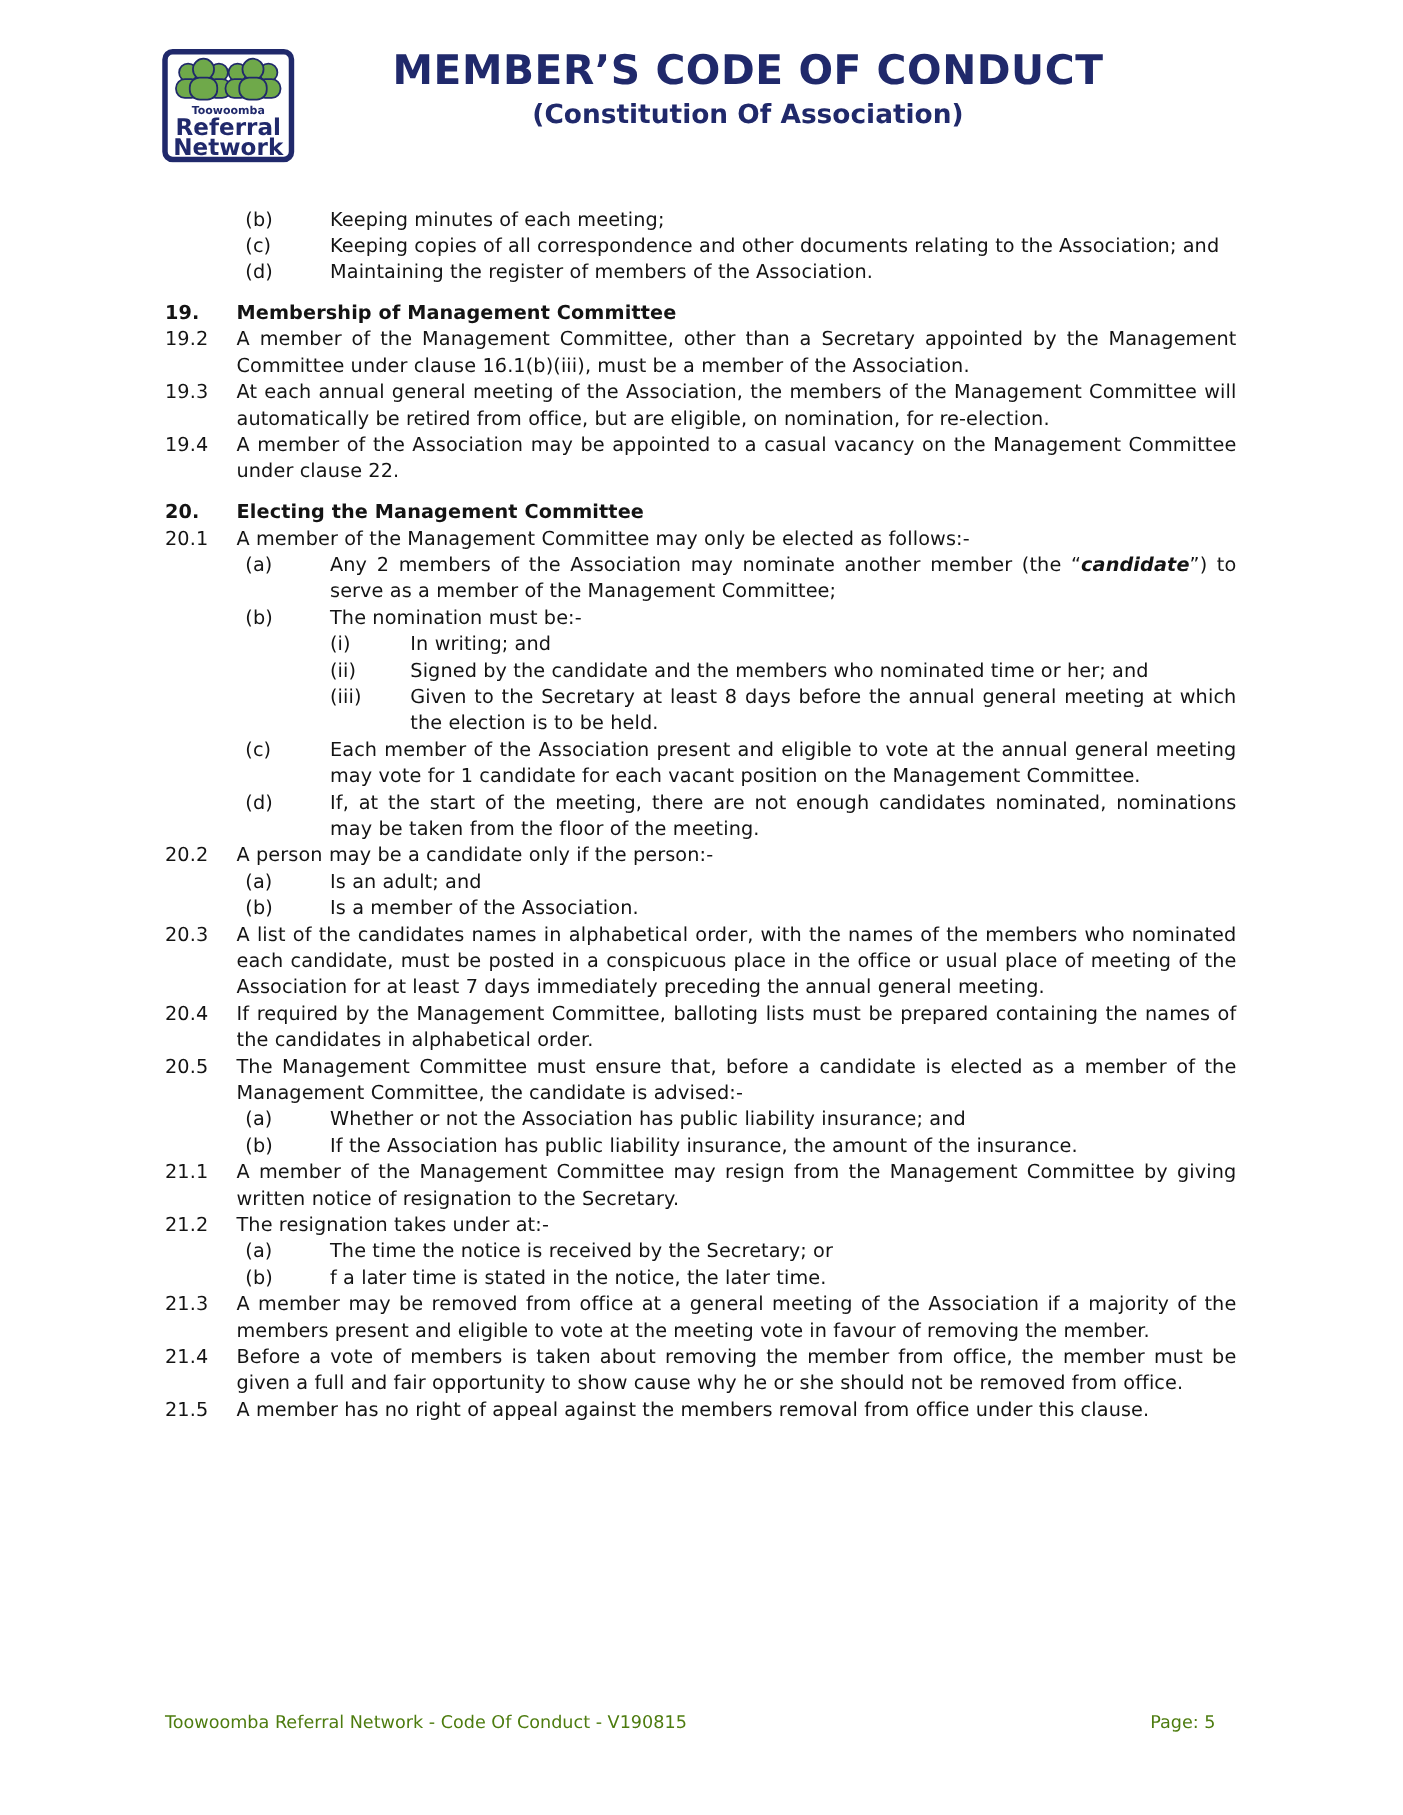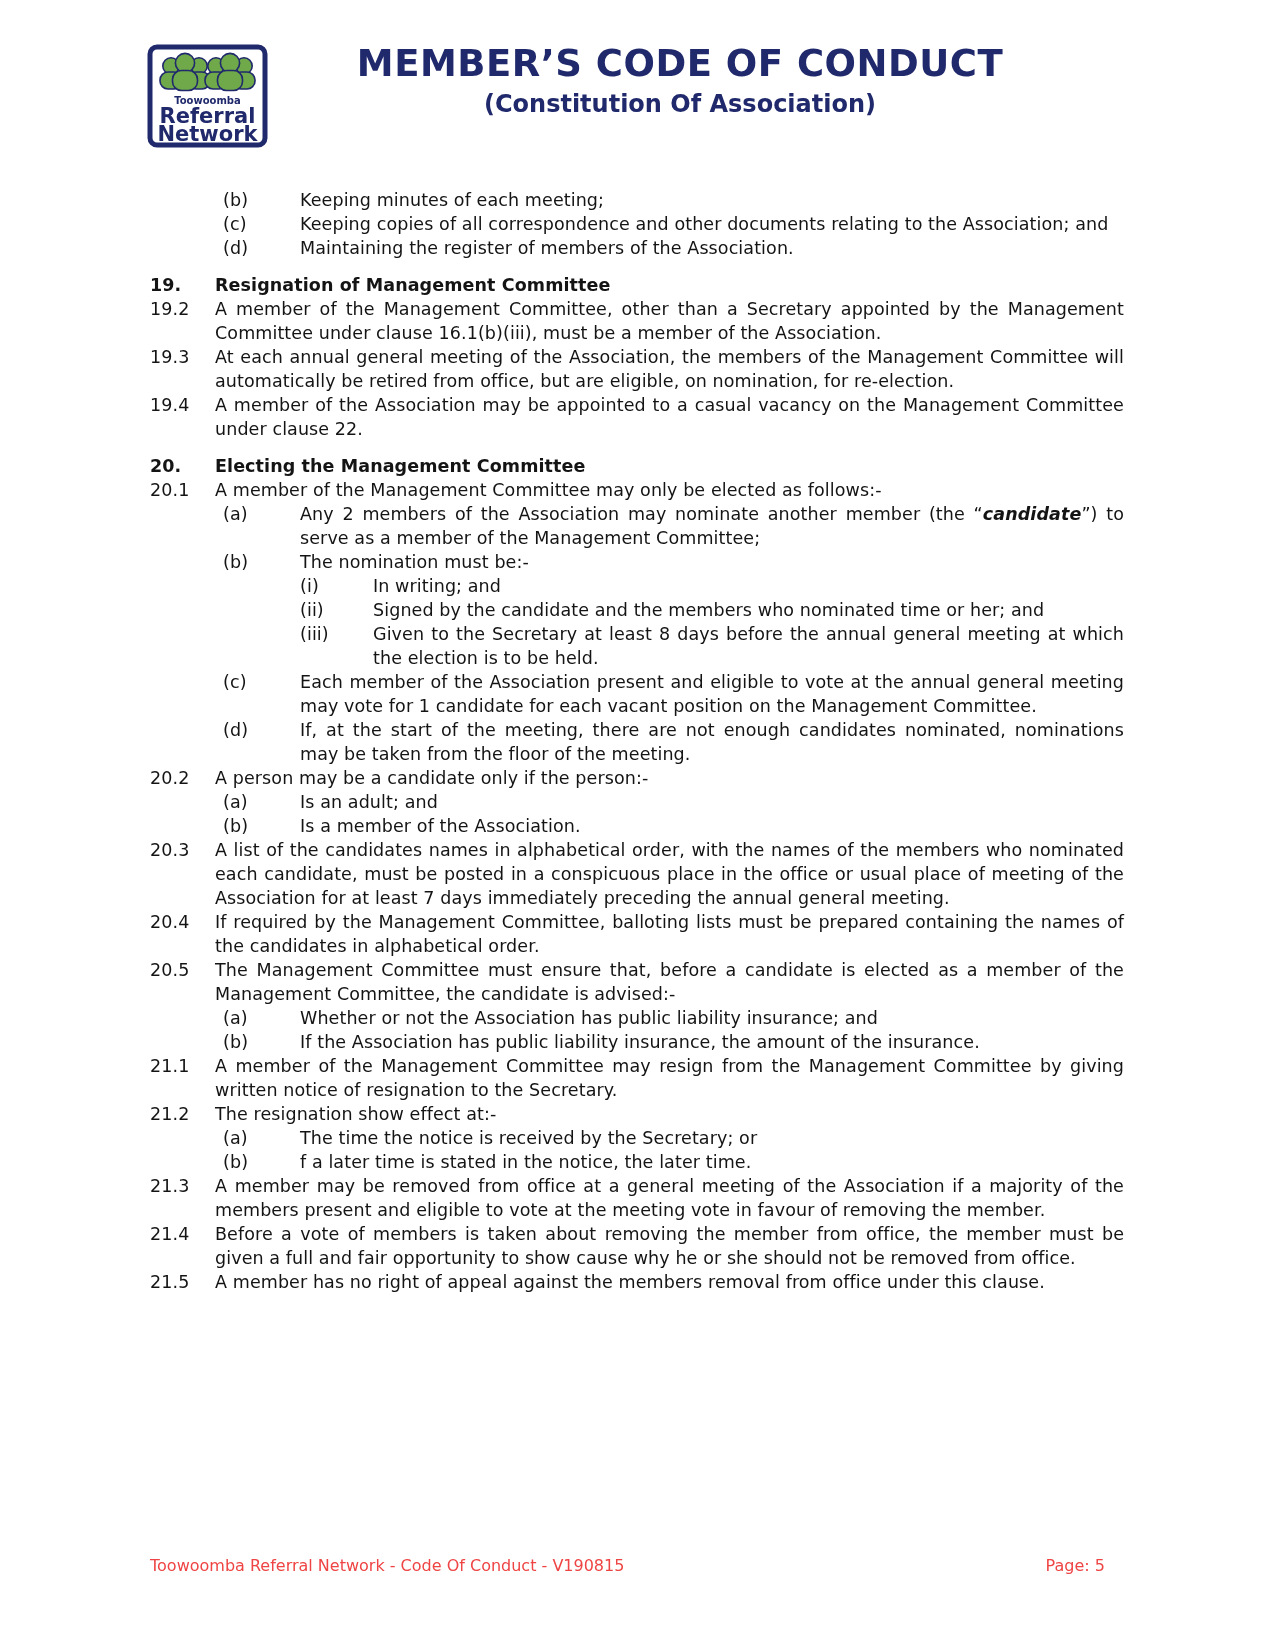--- a/index.html
+++ b/index.html
@@ -29,21 +29,21 @@
   .sec-head .num,.sec-head .txt{font-weight:bold;text-align:left;}
   .subrow{display:grid;grid-template-columns:85px 1fr;}
   .subrow > .mk{padding-left:8px;white-space:nowrap;}
   .subsubrow{display:grid;grid-template-columns:73px 1fr;}
   .subsubrow > .mk{padding-left:0;}
   .emph{font-weight:bold;font-style:italic;}
   
   .footer{
     position:absolute;left:150px;top:1556px;width:955px;
     display:flex;justify-content:space-between;
-    font-size:16px;line-height:20px;color:#ef4444;
+    font-size:16px;line-height:20px;color:#4d7c0f;
   }
 </style>
 </head>
 <body>
 
 <div class="page">
 
   <div>
     <svg class="logo" viewBox="0 0 121 104">
       <rect x="3" y="3" width="115" height="98" rx="7" fill="#ffffff" stroke="#20296b" stroke-width="5"></rect>
@@ -102,21 +102,21 @@
           <div class="subrow">
         <div class="mk">(d)</div>
         <p class="txt">Maintaining the register of members of the Association.</p>
       </div>
         </div>
     </div>
 
     <div class="clause sec-head">
       <div class="num">19.</div>
       <div class="body">
-          <p class="txt">Resignation of Management Committee</p>
+          <p class="txt">Membership of Management Committee</p>
         </div>
     </div>
     <div class="clause">
       <div class="num">19.2</div>
       <div class="body">
           <p class="txt">A member of the Management Committee, other than a Secretary appointed by the Management Committee under clause 16.1(b)(iii), must be a member of the Association.</p>
         </div>
     </div>
     <div class="clause">
       <div class="num">19.3</div>
@@ -220,21 +220,21 @@
 
     <div class="clause">
       <div class="num">21.1</div>
       <div class="body">
           <p class="txt">A member of the Management Committee may resign from the Management Committee by giving written notice of resignation to the Secretary.</p>
         </div>
     </div>
     <div class="clause">
       <div class="num">21.2</div>
       <div class="body">
-        <p class="txt">The resignation show effect at:-</p>
+        <p class="txt">The resignation takes under at:-</p>
         <div class="subrow">
           <div class="mk">(a)</div>
           <p class="txt">The time the notice is received by the Secretary; or</p>
         </div>
         <div class="subrow">
           <div class="mk">(b)</div>
           <p class="txt">f a later time is stated in the notice, the later time.</p>
         </div>
       </div>
     </div>

